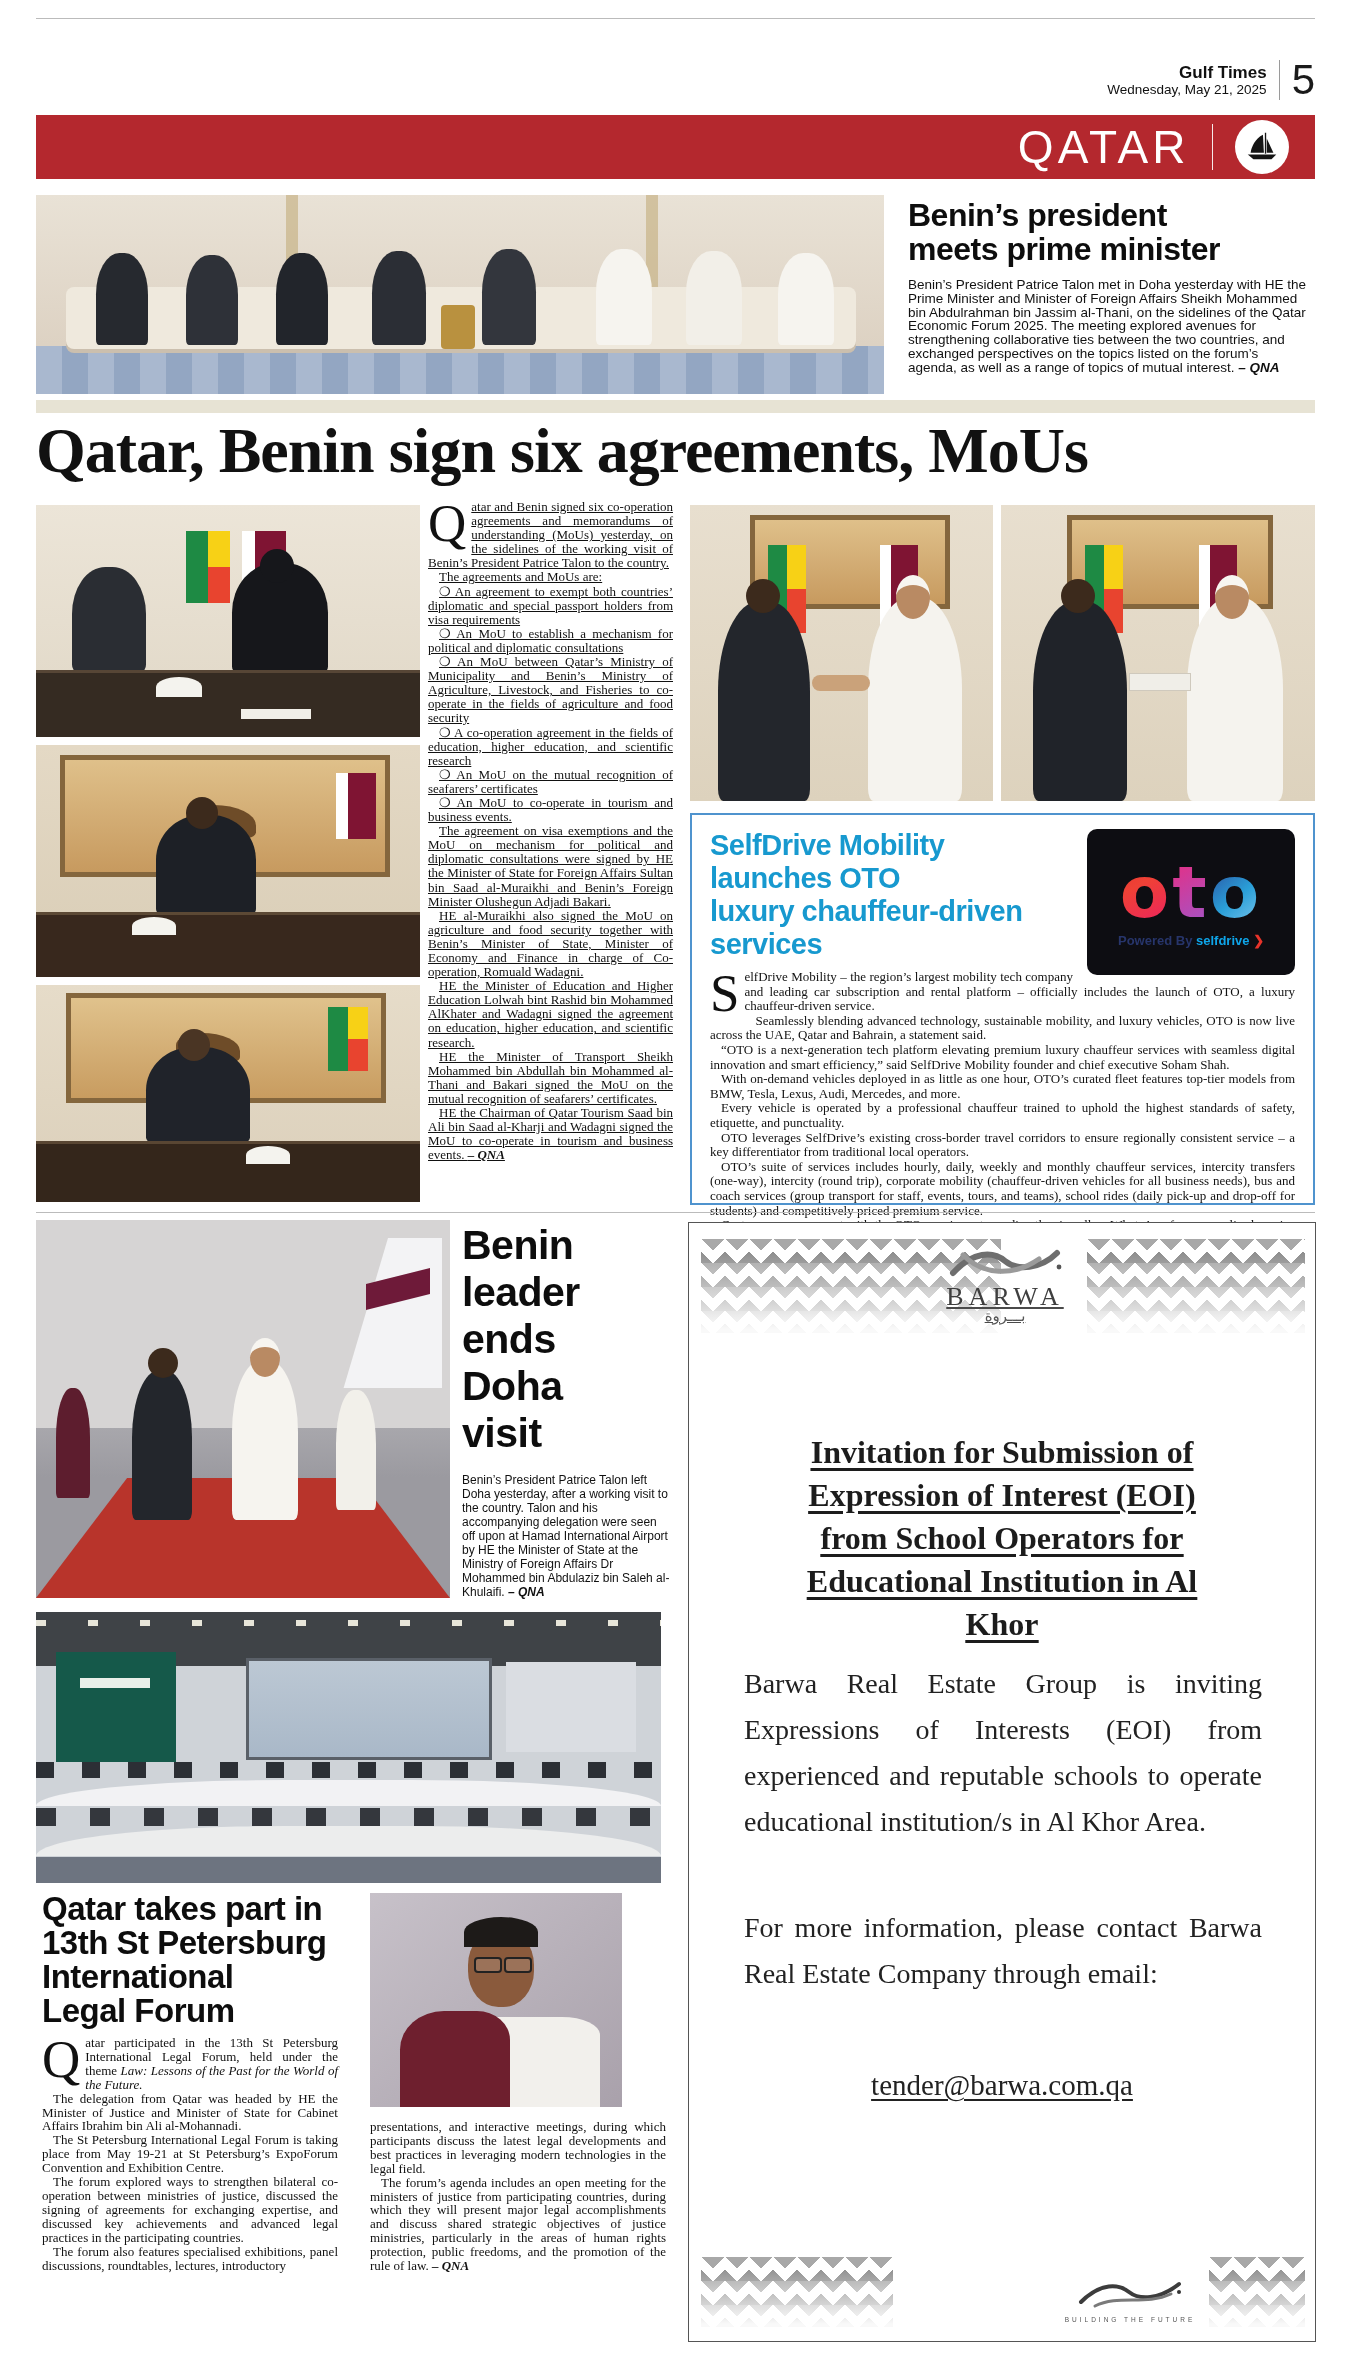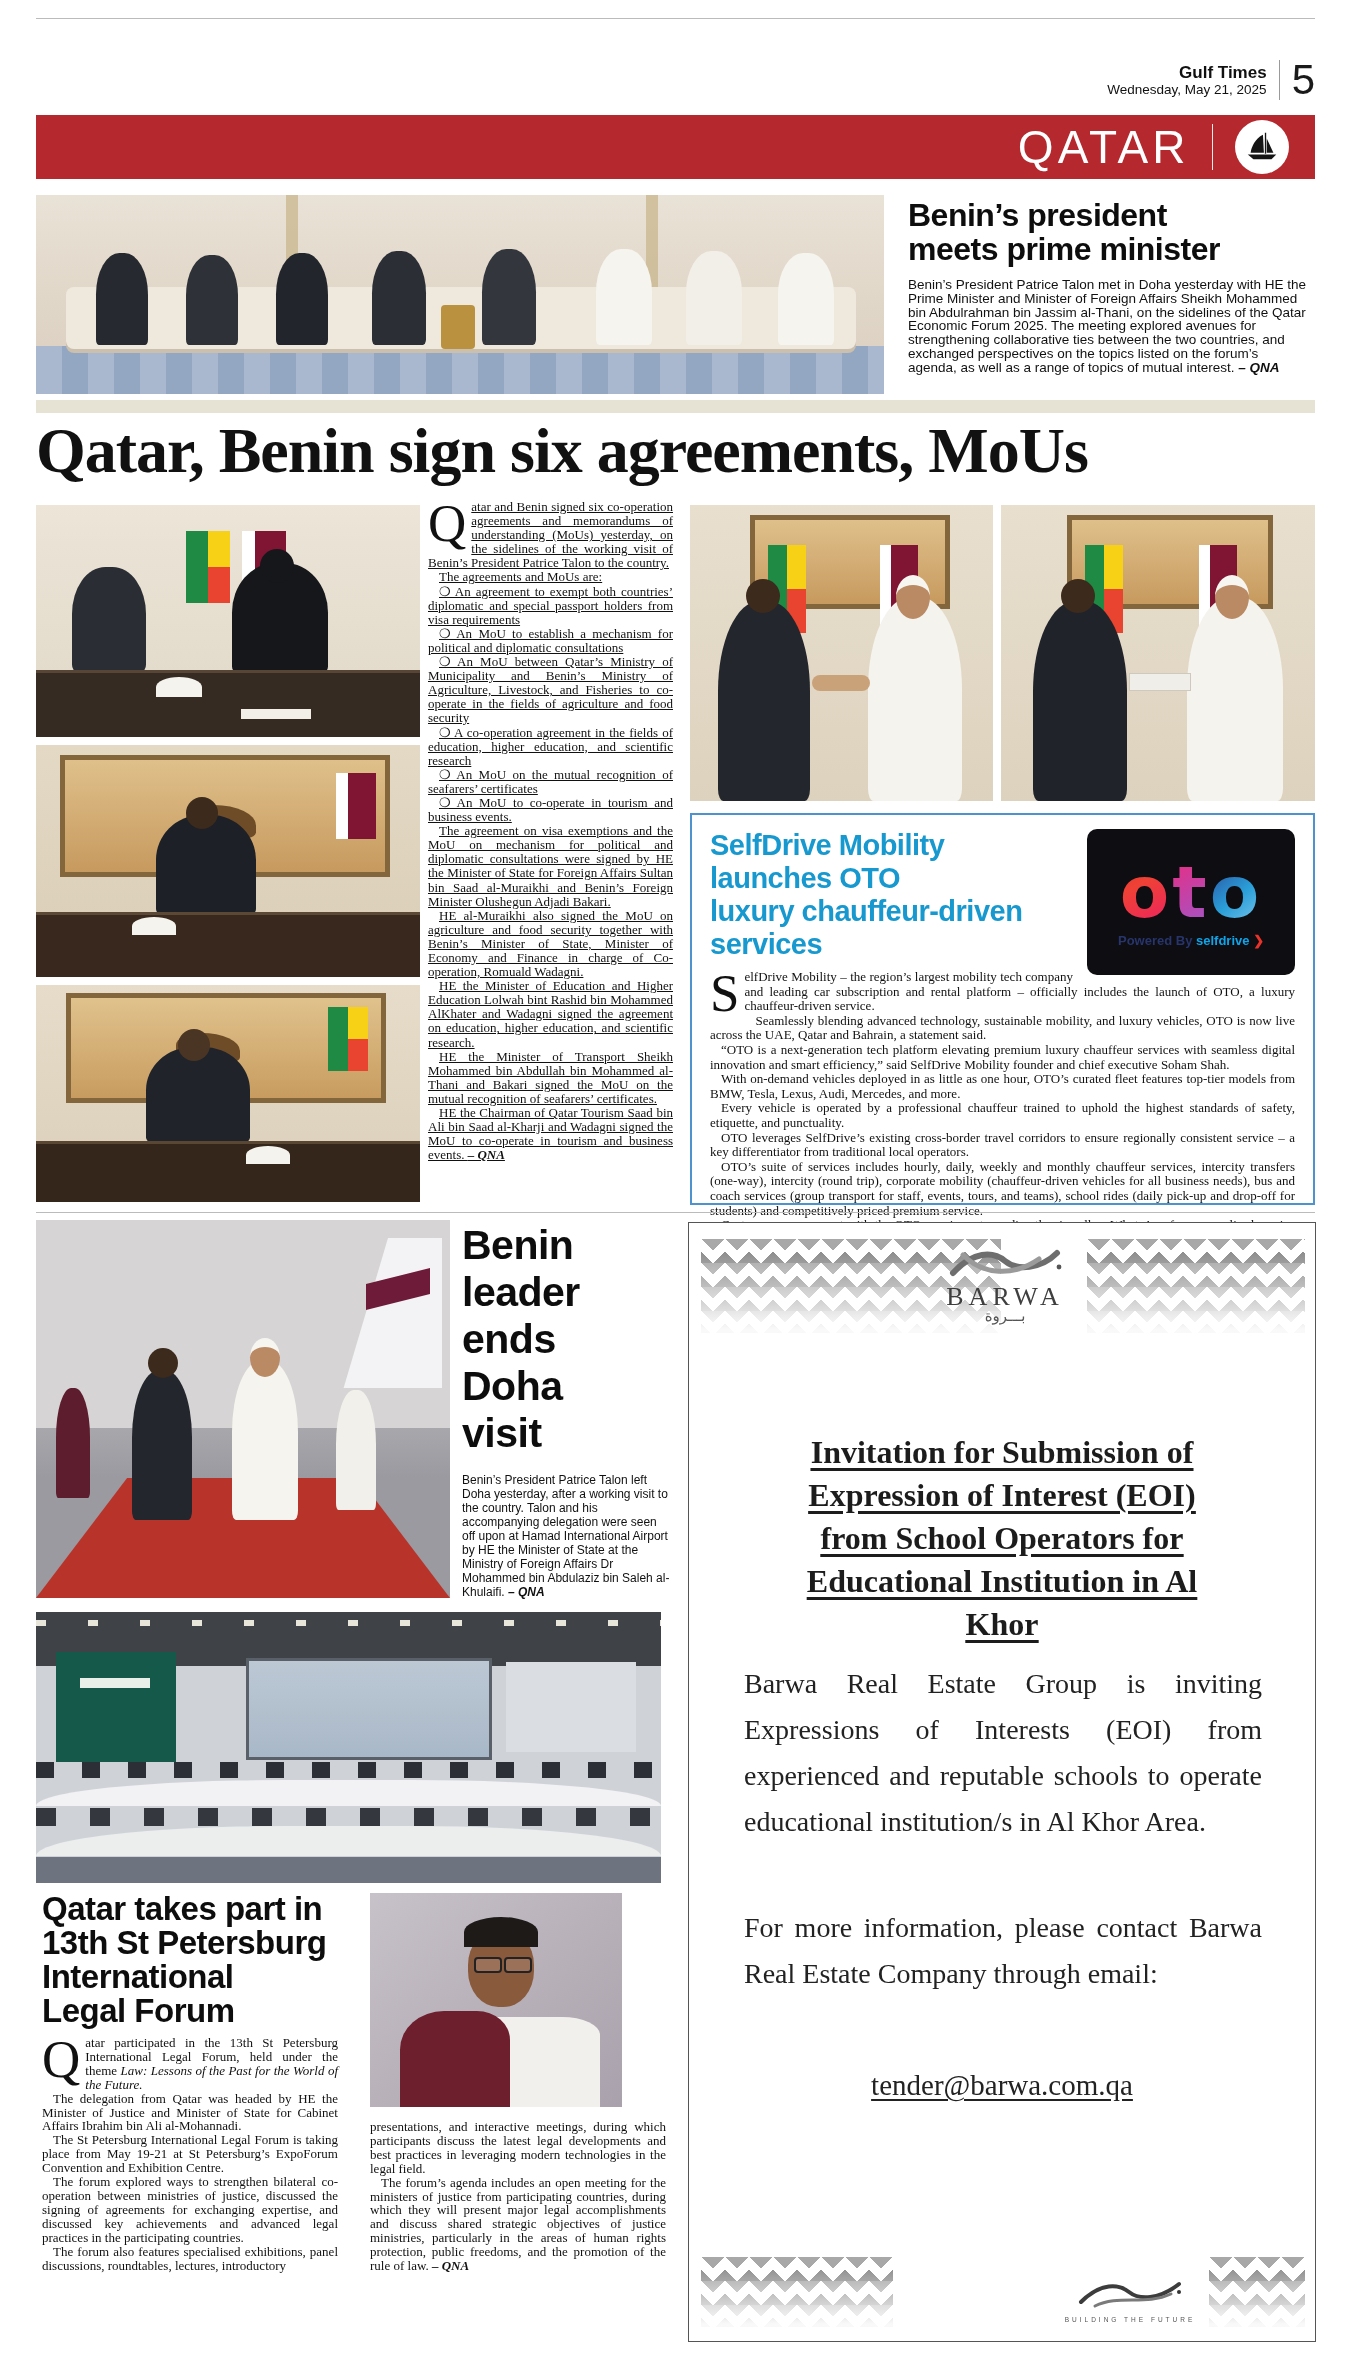--- a/index.html
+++ b/index.html
@@ -45,21 +45,21 @@
   .sd-body{font-size:13px;line-height:14.6px;text-align:justify;}
   .sd-body p{margin:0;text-indent:11px;}
   .sd-body p.noind{text-indent:0;}
   
   .ad{position:absolute;top:1222px;left:688px;width:628px;height:1120px;border:1px solid #555;box-sizing:border-box;background:#fff;}
   .damask{position:absolute;background-color:#fff;
     background-image:linear-gradient(135deg,#a8a8a8 25%,transparent 25%),linear-gradient(225deg,#a8a8a8 25%,transparent 25%),
                      linear-gradient(315deg,#8f8f8f 25%,transparent 25%),linear-gradient(45deg,#8f8f8f 25%,transparent 25%);
     background-position:-12px 0,-12px 0,0 0,0 0;background-size:24px 24px;}
   .damask::after{content:"";position:absolute;inset:0;background:linear-gradient(180deg,rgba(255,255,255,0) 15%,rgba(255,255,255,.95) 96%);}
-  .barwa-logo{position:absolute;text-align:center;font-family:"Liberation Serif",serif;color:#4a4a4a;}
+  .barwa-logo{position:absolute;text-align:center;font-family:"Liberation Serif",serif;color:#4a4a4a;text-decoration:underline;}
   .barwa-name{font-size:26px;letter-spacing:5px;color:#3f3f3f;line-height:24px;}
   .barwa-ar{font-size:15px;color:#555;line-height:15px;}
   .ad-title{position:absolute;top:208px;left:0;width:100%;text-align:center;font-weight:bold;font-size:32px;line-height:43px;color:#1c1c1c;}
   .ad-title div{text-decoration:underline;text-underline-offset:5px;}
   .ad-body{position:absolute;left:55px;width:518px;font-size:28px;line-height:46px;text-align:justify;color:#222;}
   .ad-email{position:absolute;left:0;width:100%;text-align:center;font-size:29px;color:#222;text-decoration:underline;text-underline-offset:4px;}
   .ad-foot{position:absolute;text-align:center;color:#444;font-family:"Liberation Sans",sans-serif;}
   
   .fig{position:absolute;border-radius:45% 45% 6% 6%;}
   .head{position:absolute;border-radius:50%;}

